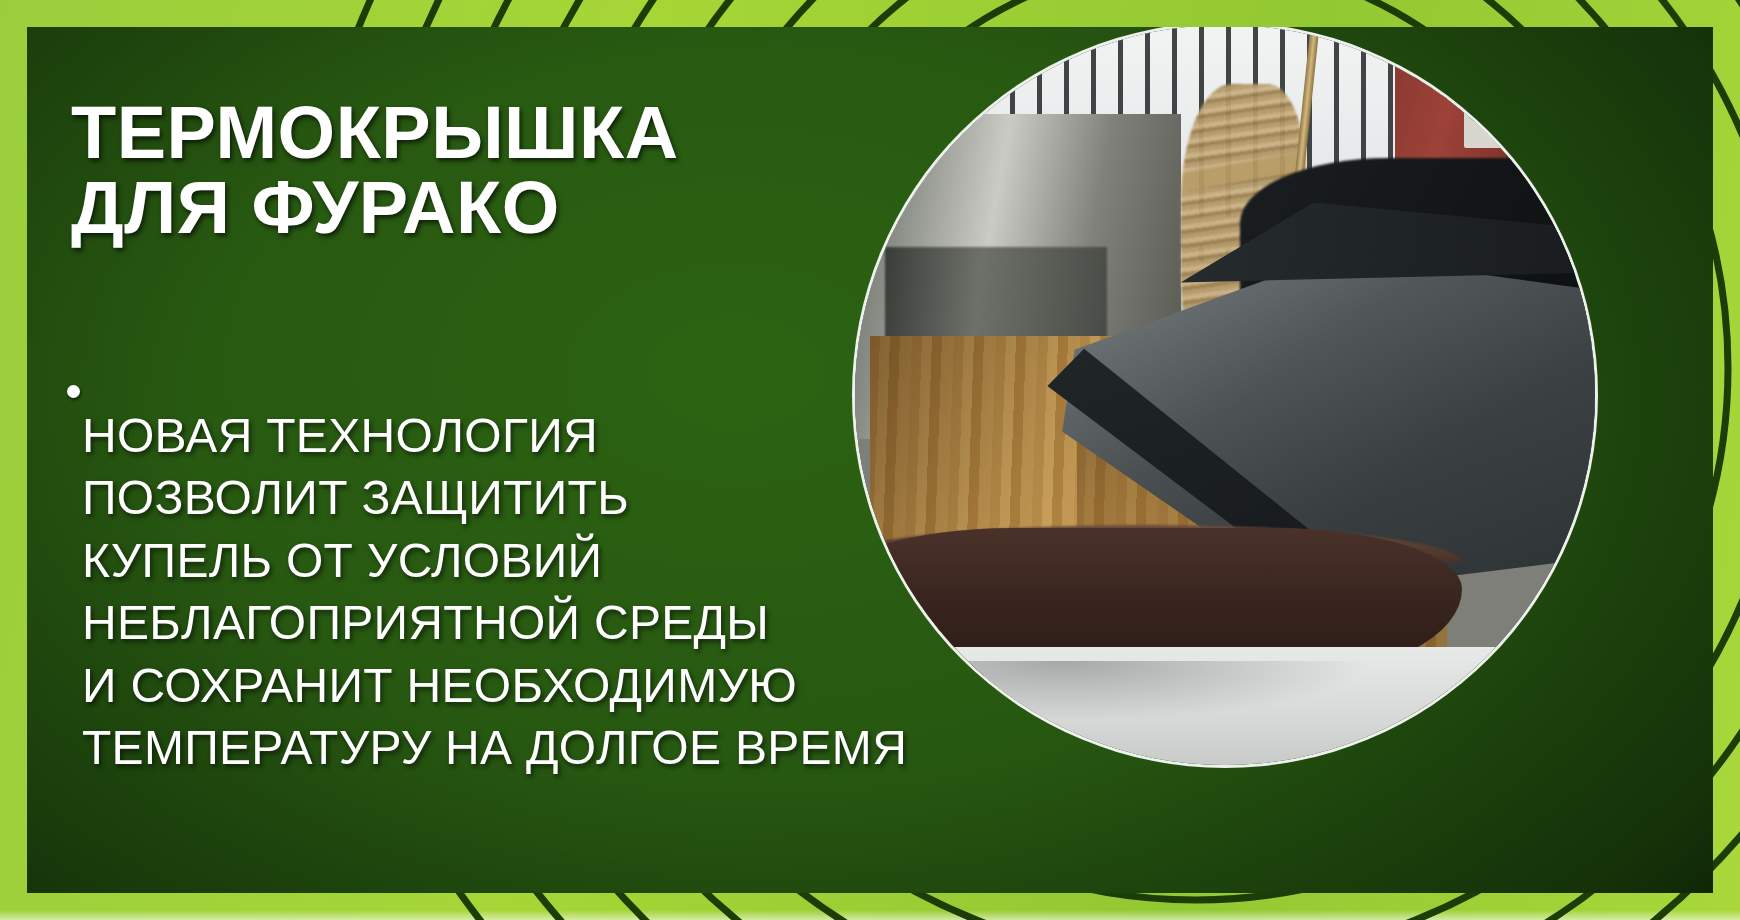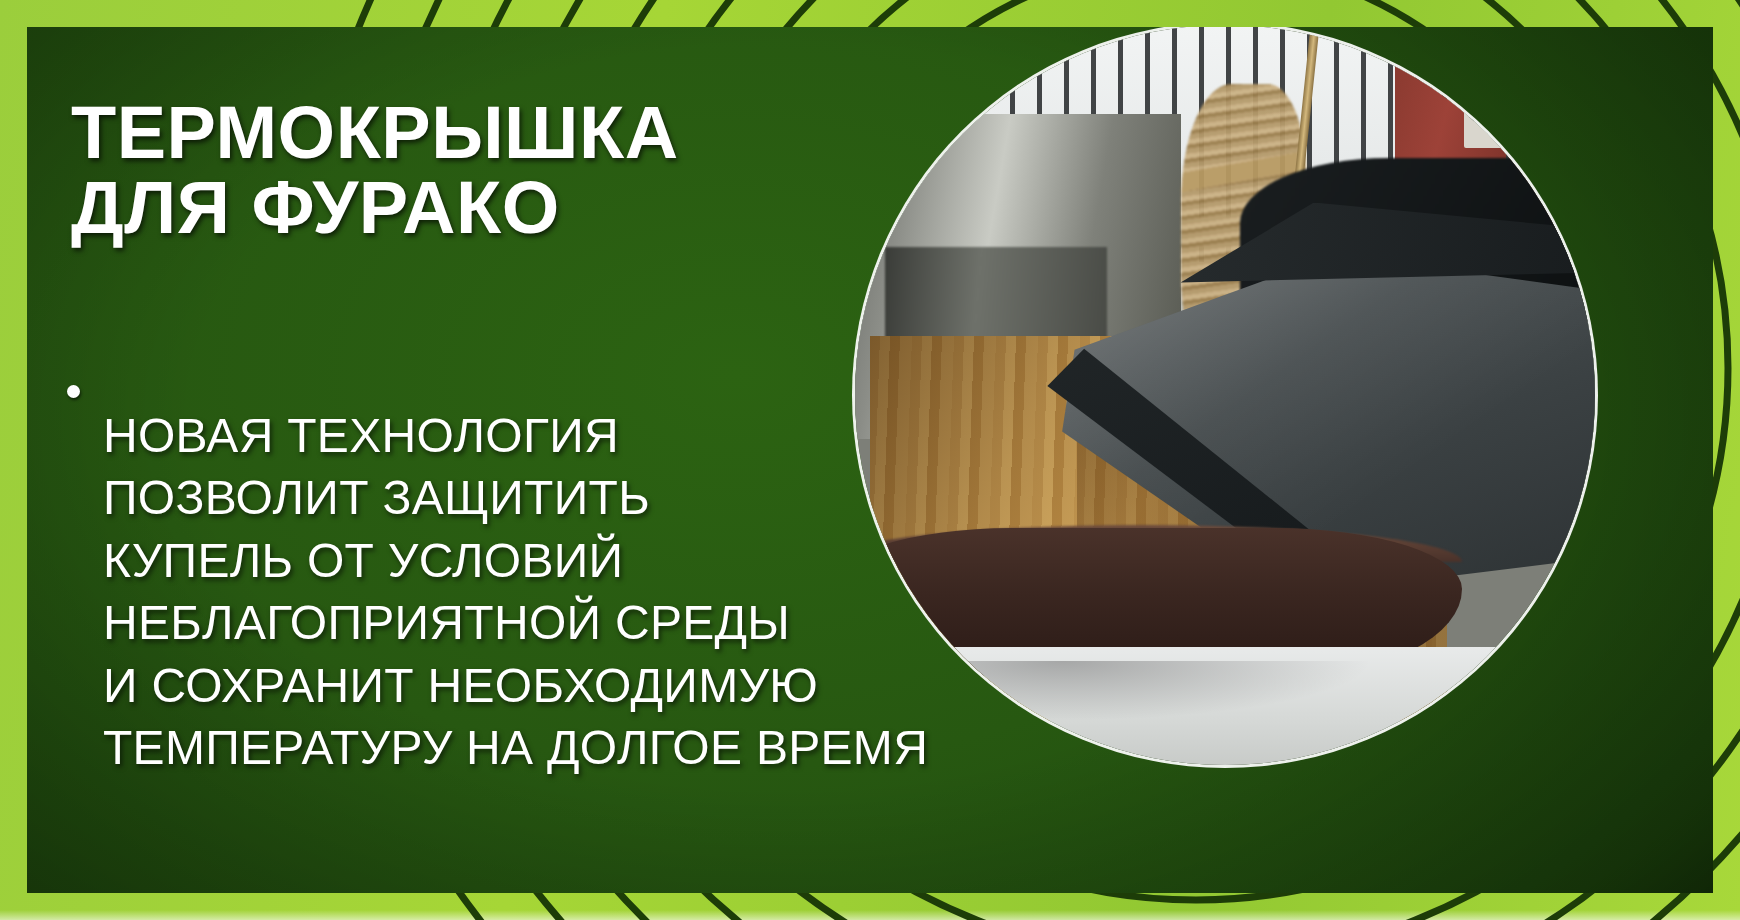--- a/index.html
+++ b/index.html
@@ -212,21 +212,21 @@
     white-space:pre-line;
   }
 
   .bullet-row{
     position:absolute;
     left:40px;
     top:330px;
     width:880px;
     display:flex;
     align-items:flex-start;
-    gap:23px;
+    gap:2px;
   }
   .bullet-dot{
     flex:0 0 auto;
     width:13px;height:13px;
     border-radius:50%;
     background:#ffffff;
     margin-top:28px;
     box-shadow:1px 2px 3px rgba(0,0,0,.6);
   }
   .bullet-text{

